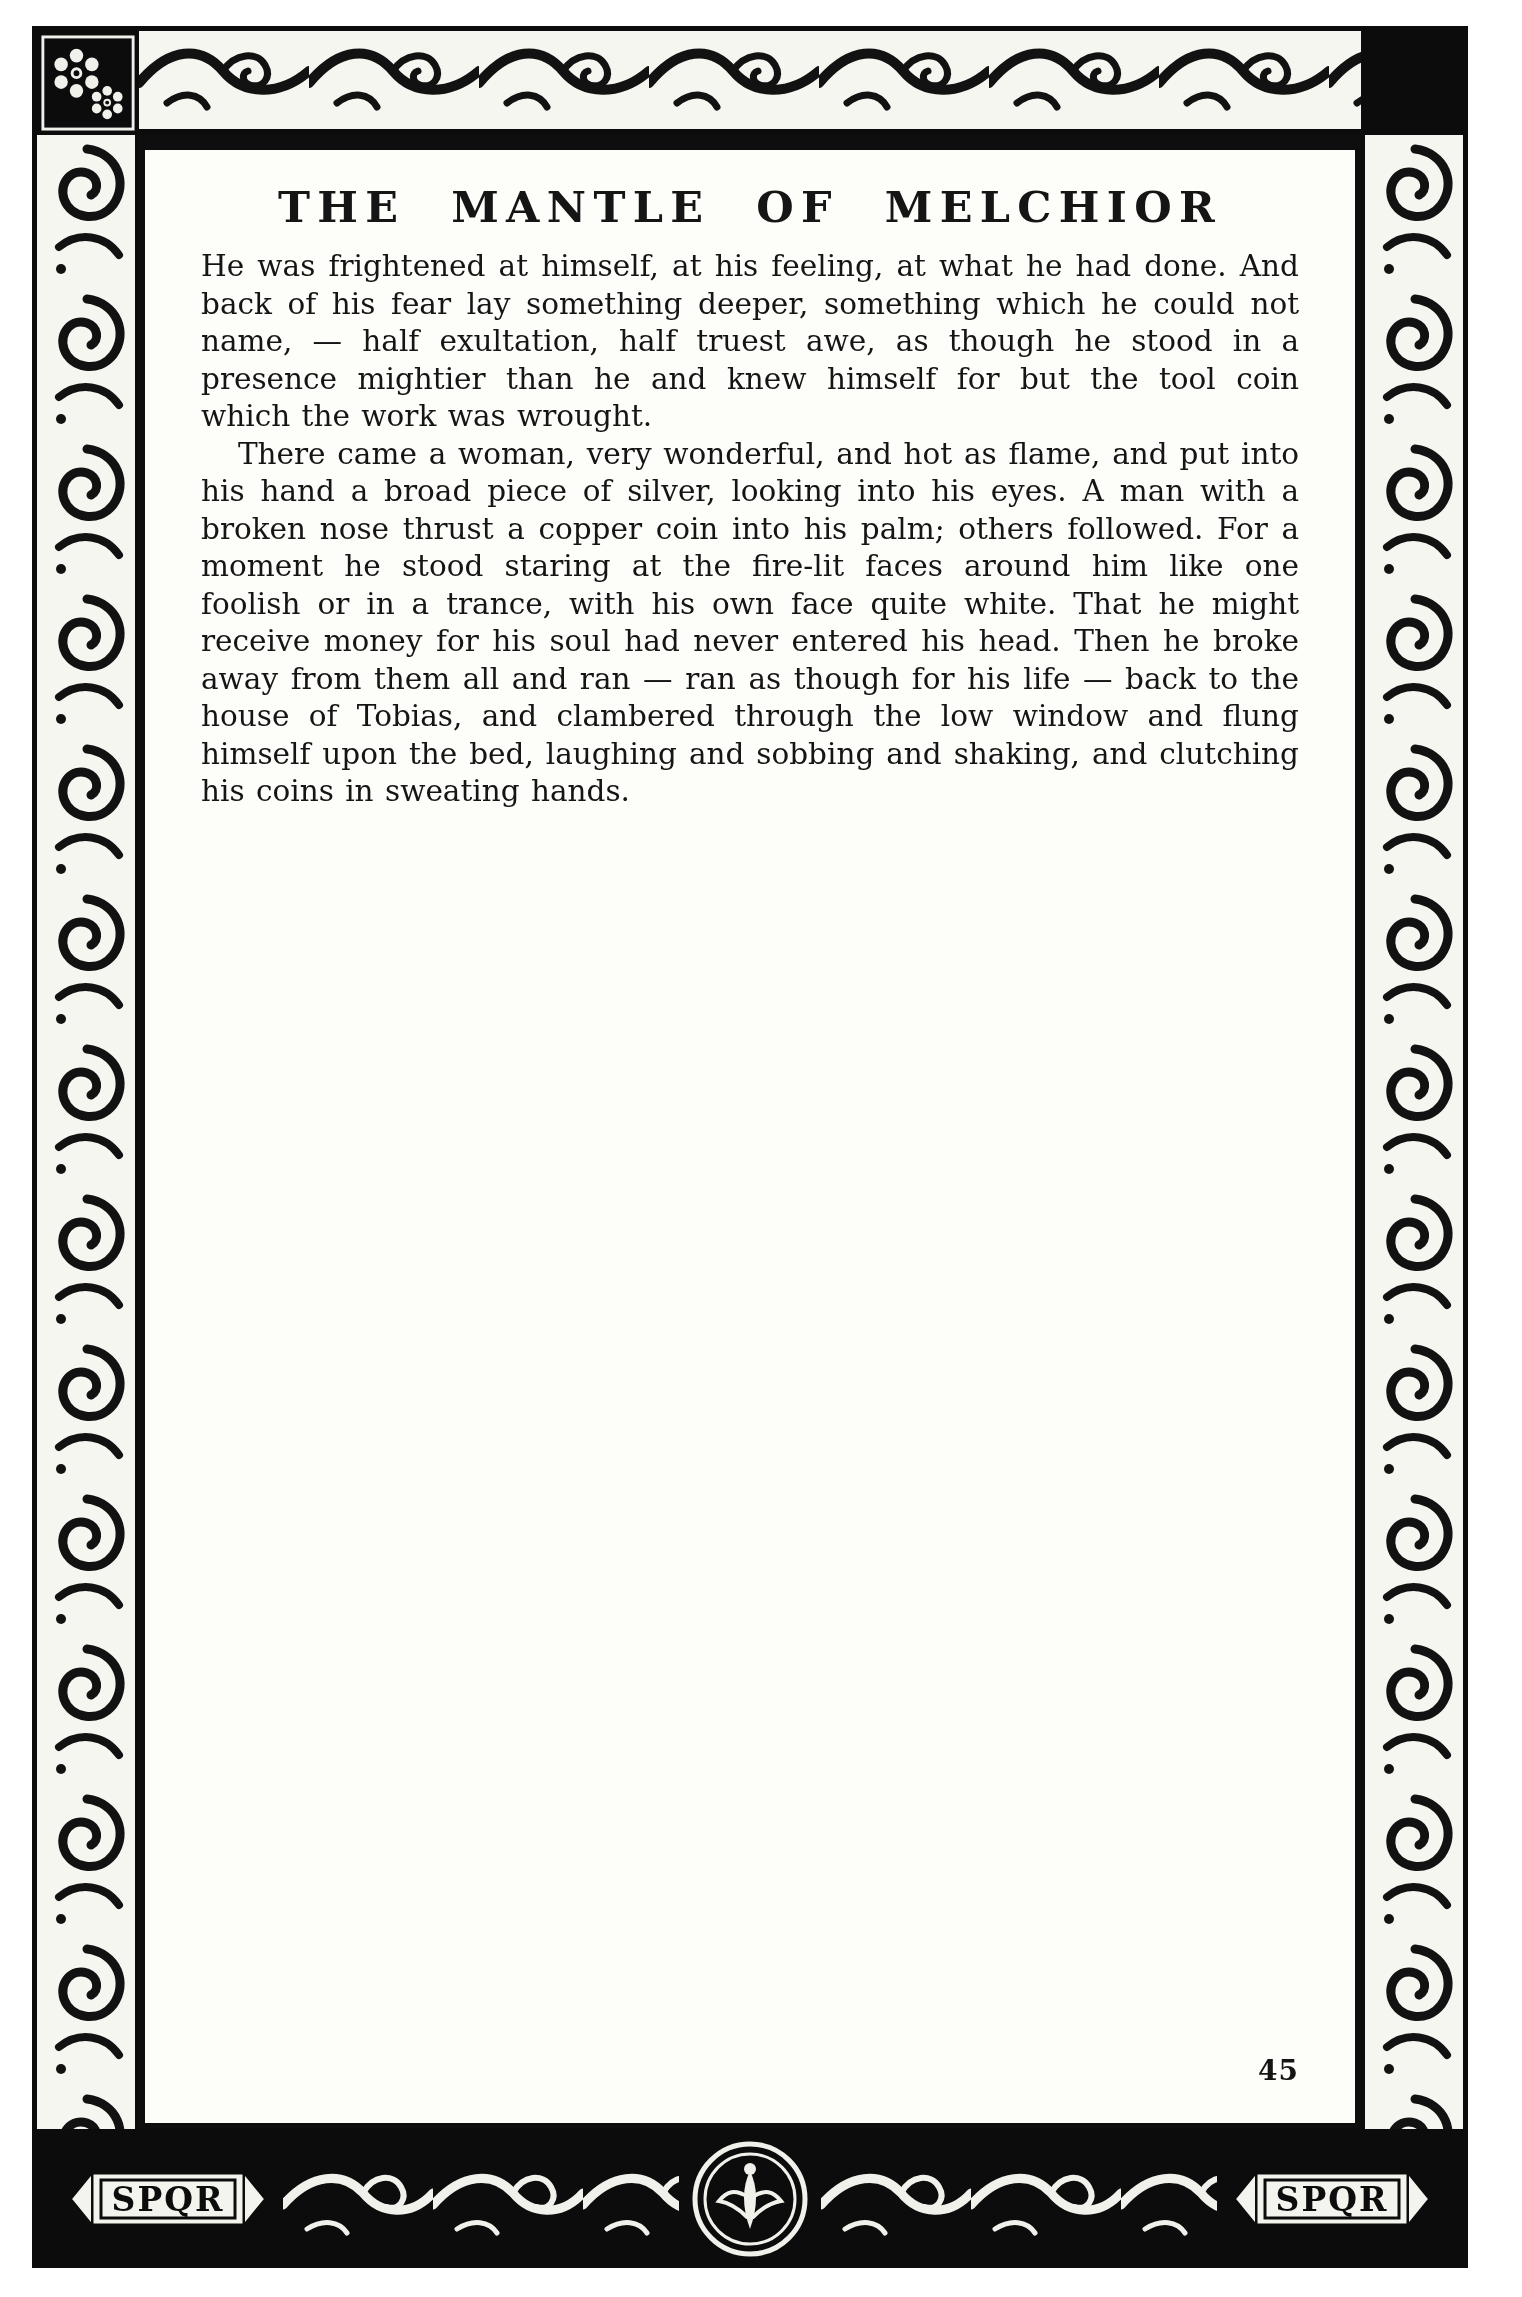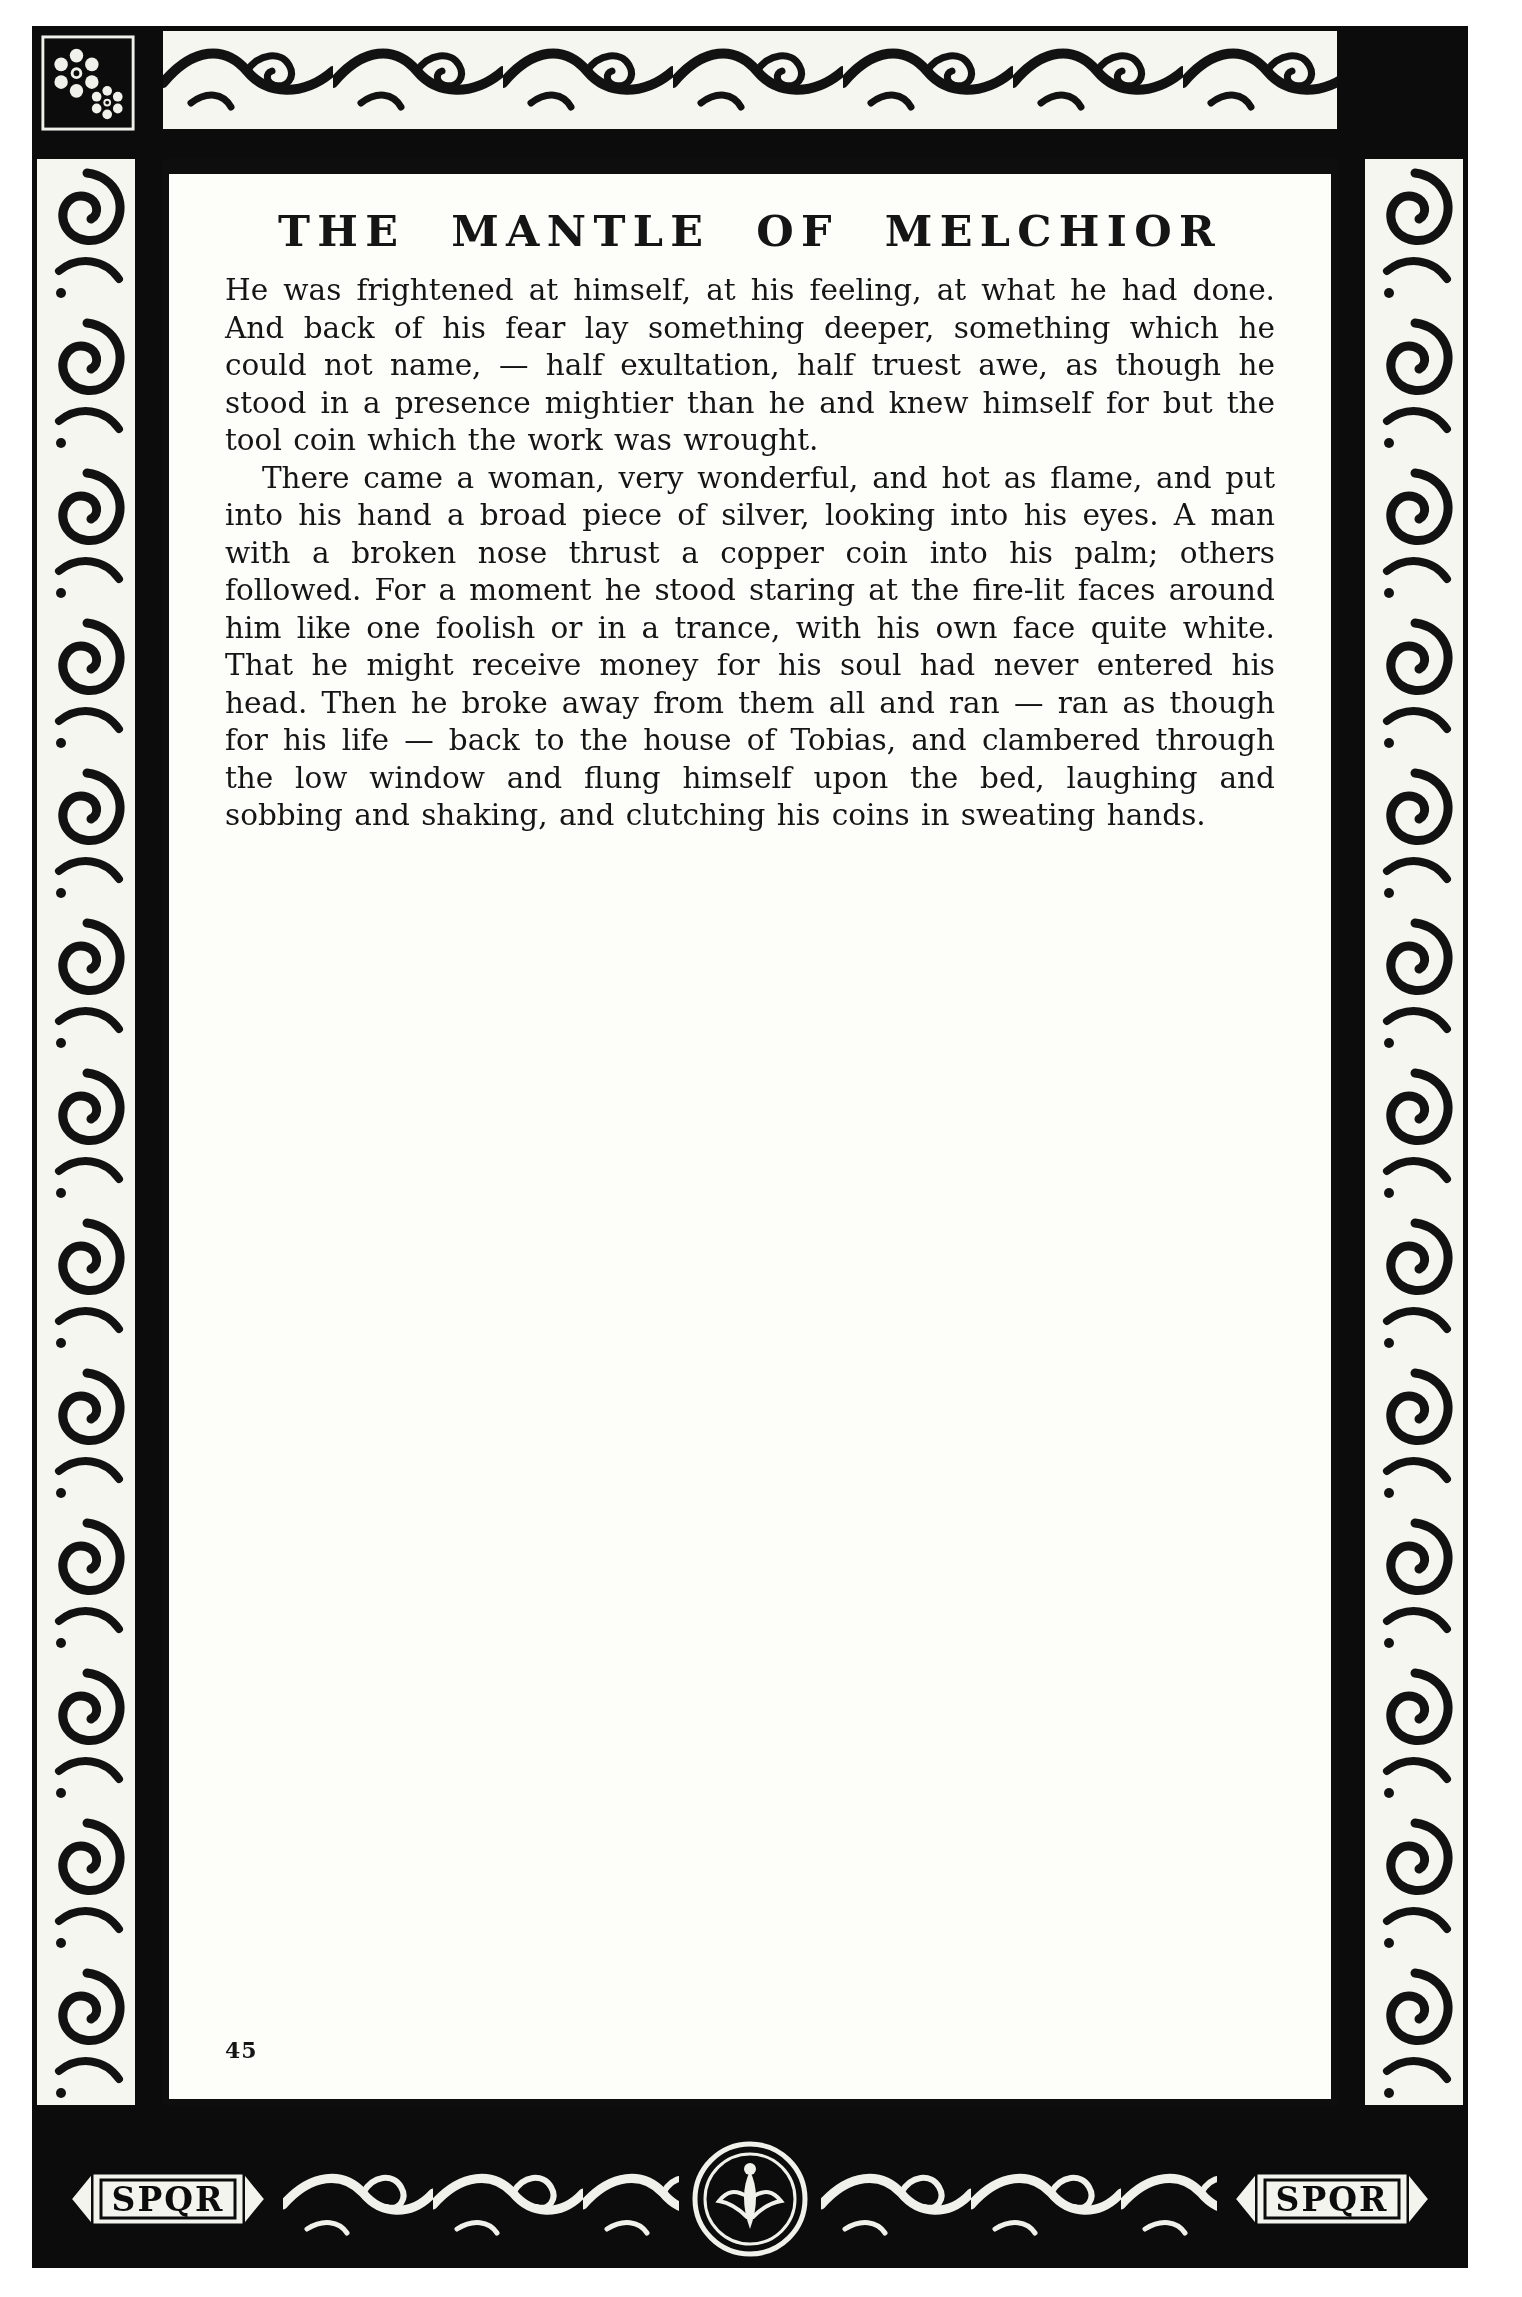--- a/index.html
+++ b/index.html
@@ -15,21 +15,20 @@
   .frame {
     position: absolute;
     left: 32px; top: 26px;
     width: 1436px; height: 2242px;
     background: #0c0c0c;
     border: 5px solid #0c0c0c;
     box-sizing: border-box;
     display: grid;
     grid-template-columns: 102px 1fr 102px;
     grid-template-rows: 104px 1fr 134px;
-    gap: 24px;
   }
   .corner {
     background: #0c0c0c;
     border: 3px solid #0c0c0c;
     box-sizing: border-box;
   }
   .band { position: relative; overflow: hidden; justify-content: flex-end; }
   .band svg.fill, .corner svg.fill { display: block; width: 100%; height: 100%; }
   .band-top { border-bottom: 6px solid #0c0c0c; box-sizing: border-box; }
   .band-left { border-right: 4px solid #0c0c0c; box-sizing: border-box; }
@@ -68,22 +67,22 @@
     margin: 0;
     font-size: 29.5px;
     line-height: 37.5px;
     text-align: justify;
     text-indent: 1.25em;
     word-spacing: 2px;
   }
   .para.first { text-indent: 0; }
   .spacer { flex: 1; }
   .pageno {
-    text-align: left;
-    font-size: 22px;
+    text-align: right;
+    font-size: 28px;
     font-weight: 700;
     letter-spacing: 1px;
     padding-bottom: 14px;
   }
   .spqr-banner { flex: 0 0 auto; }
   .medallion { flex: 0 0 auto; }
 </style>
 </head>
 <body>
 

